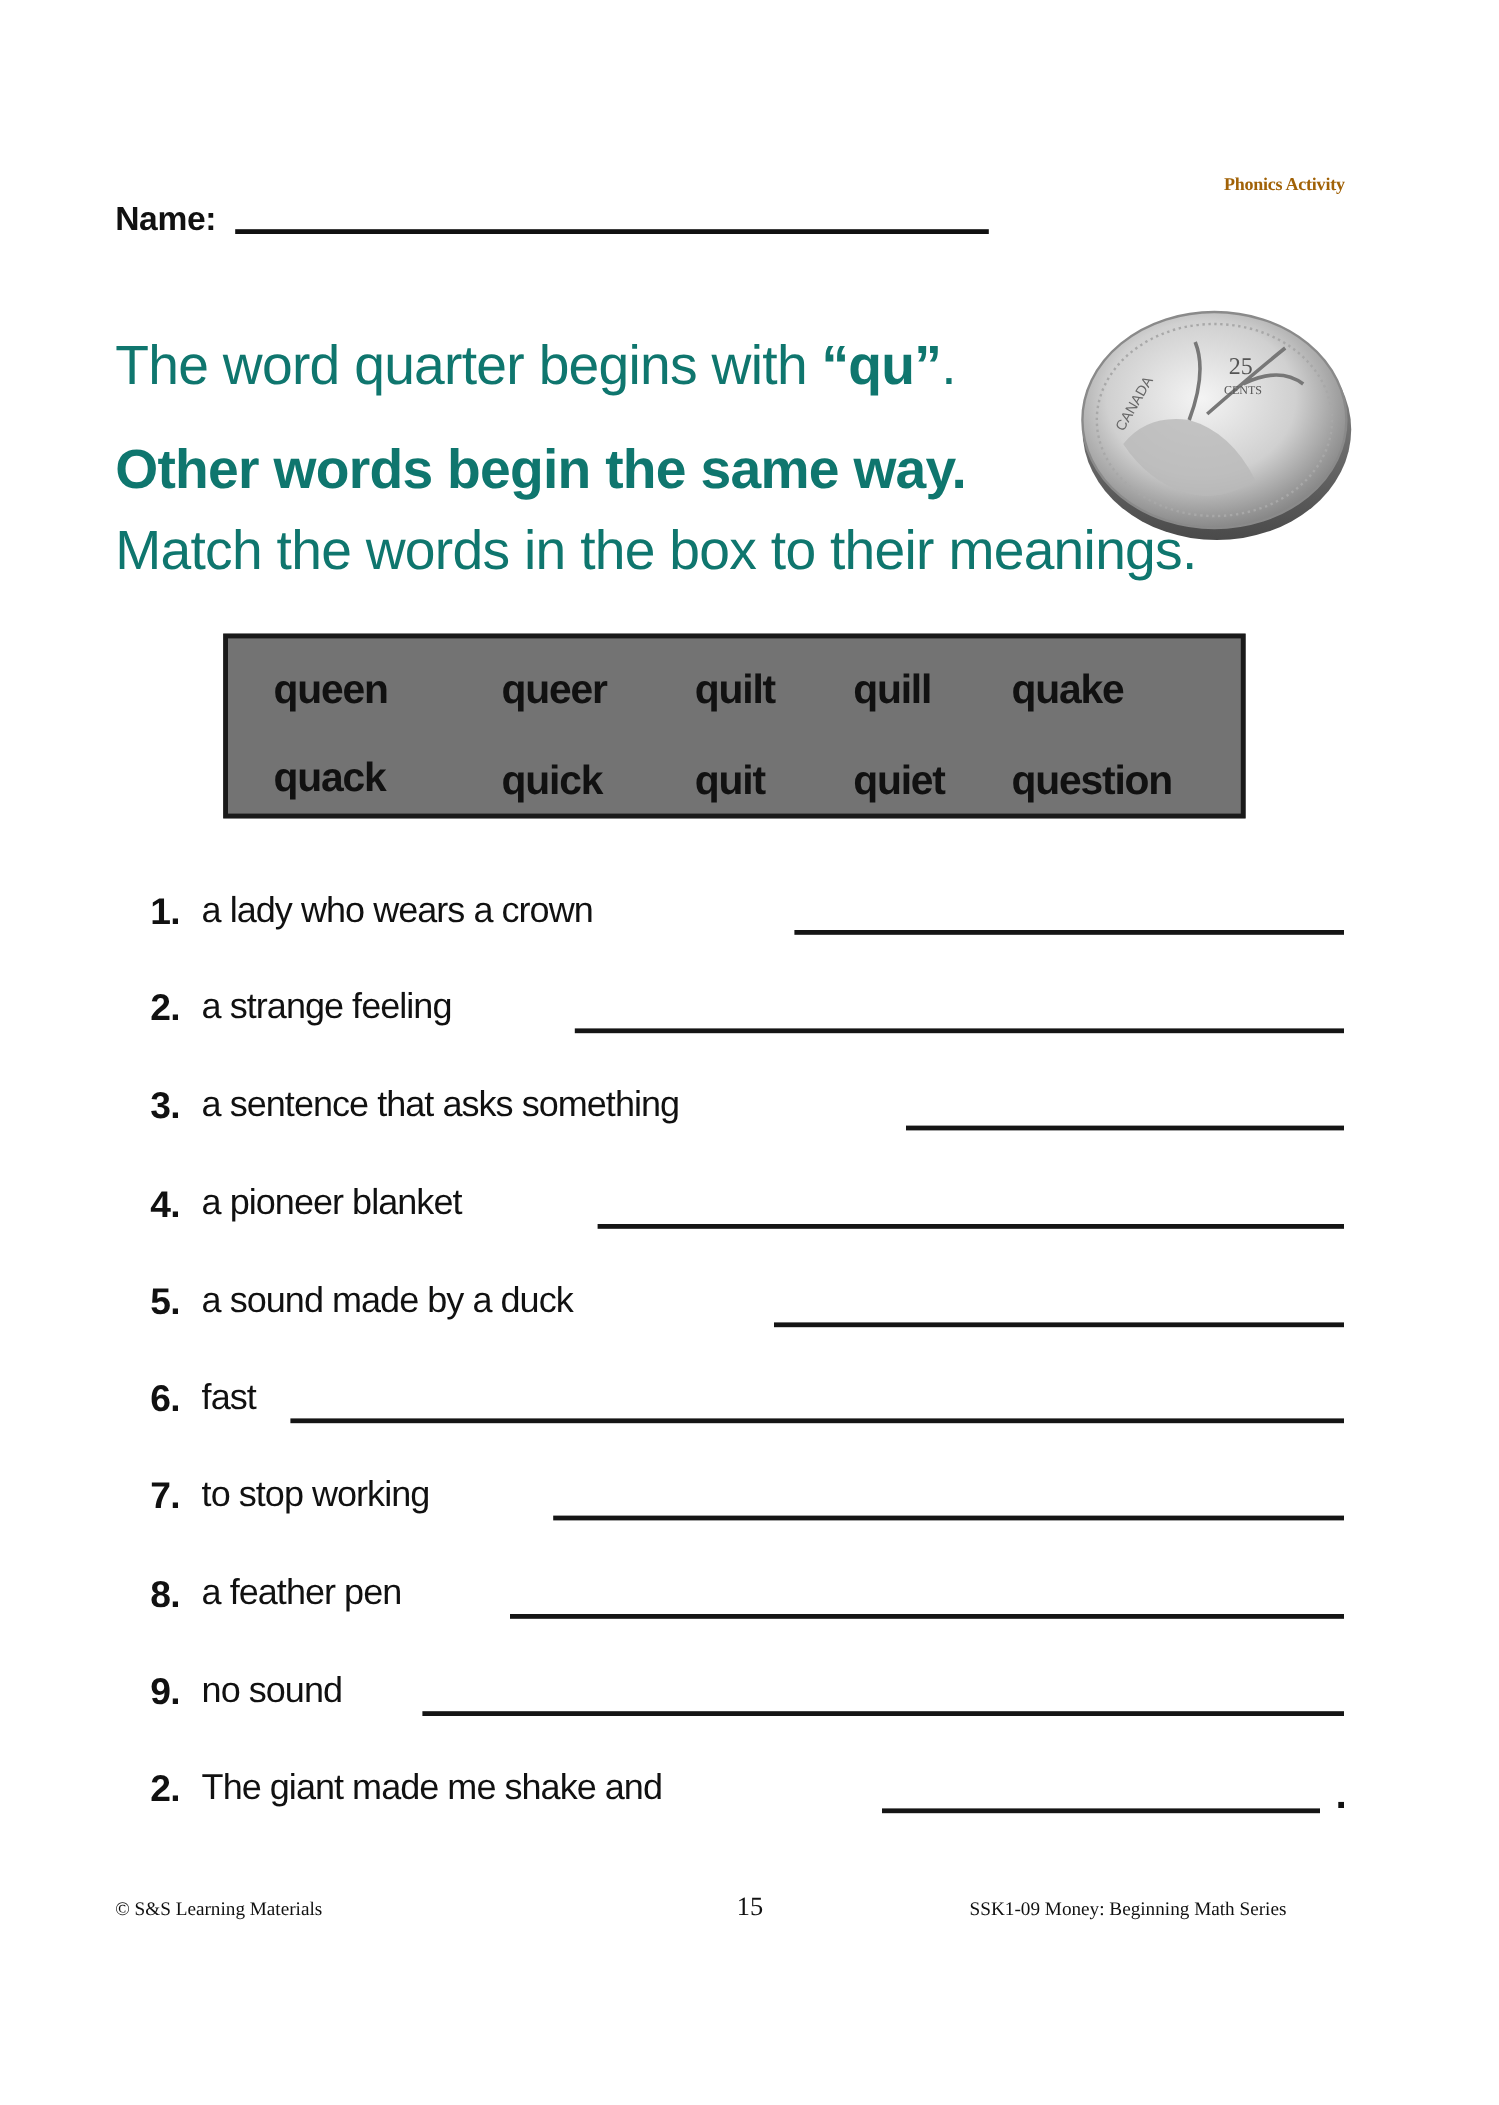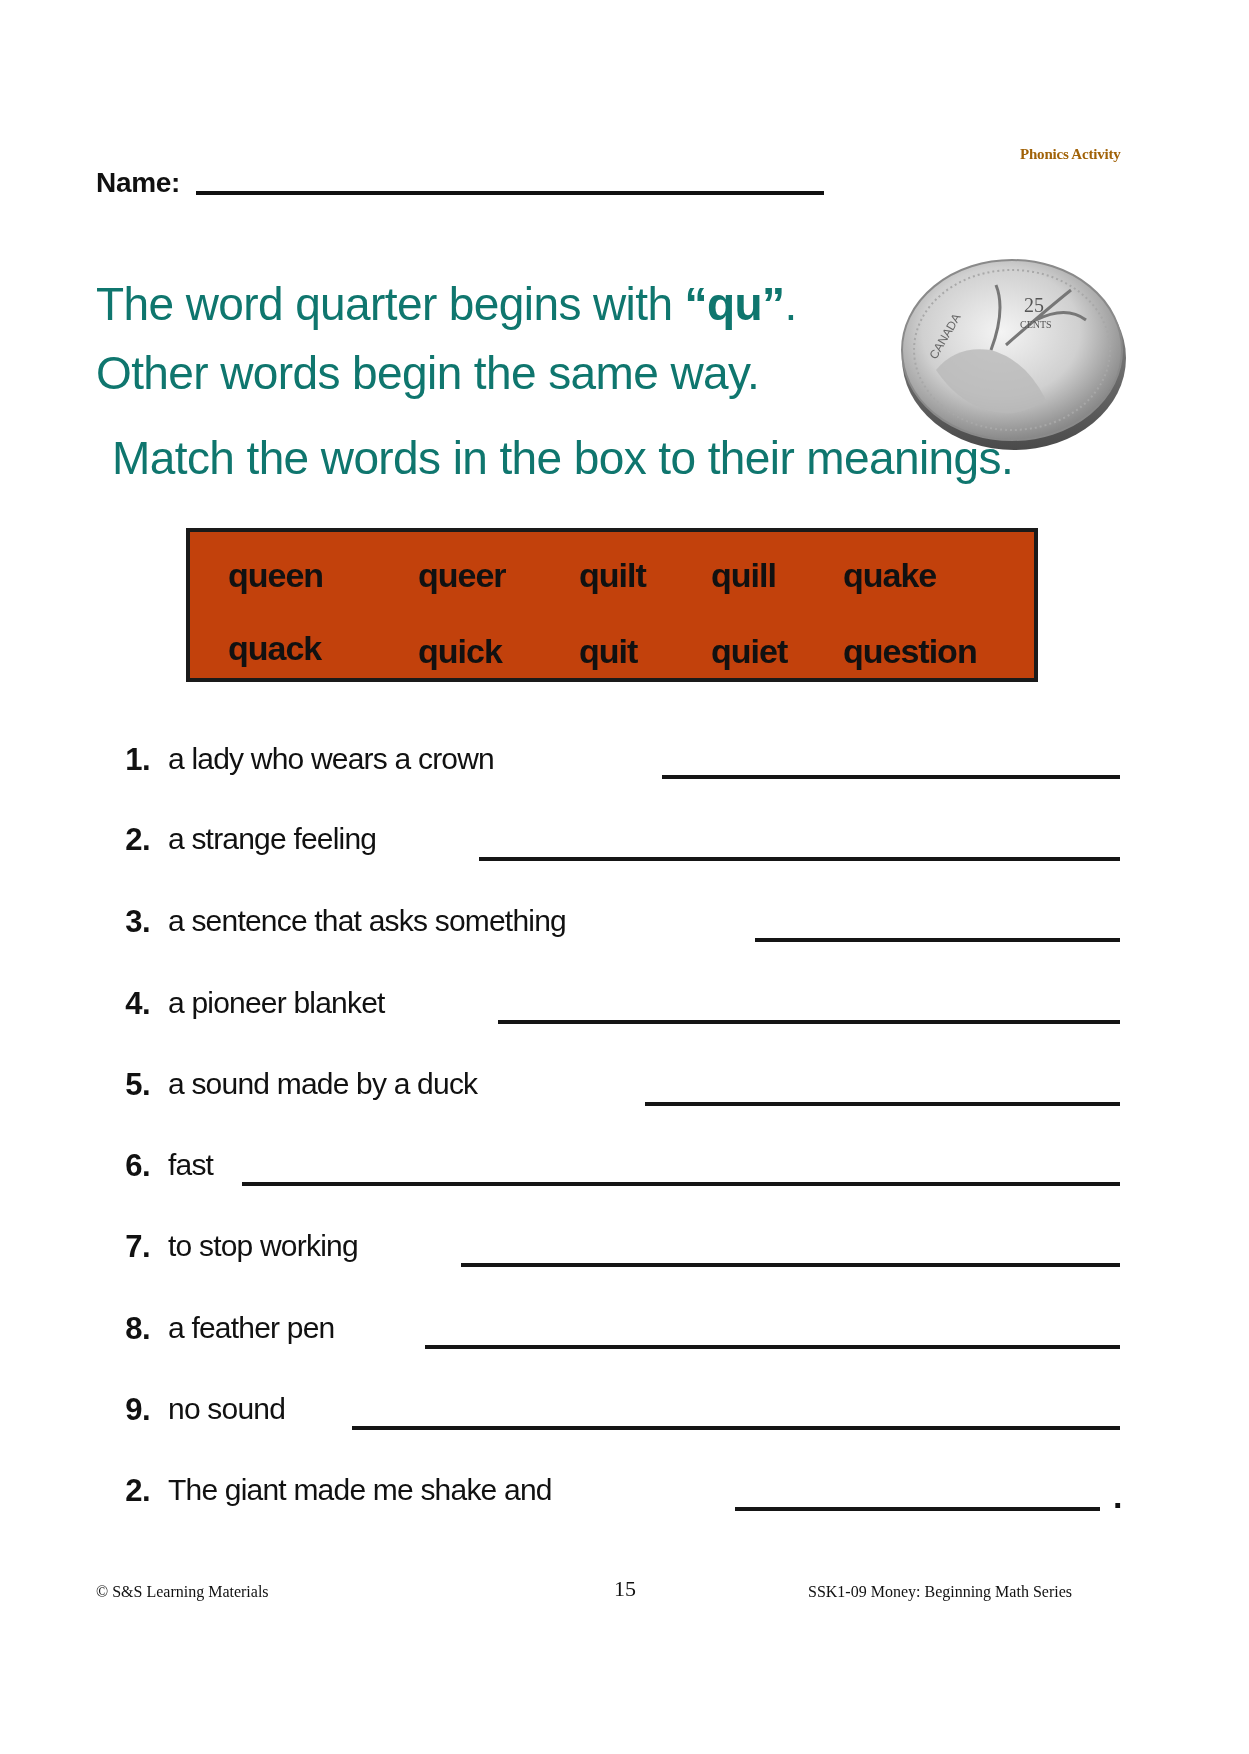--- a/index.html
+++ b/index.html
@@ -15,28 +15,28 @@
     .name-label {
       left: 96px; top: 167px; font-weight: bold; font-size: 28px; letter-spacing: -0.3px;
     }
     .name-line {
       left: 196px; top: 191px; width: 628px; height: 4px; background: #111;
     }
 
     .intro { left: 96px; font-size: 46px; letter-spacing: -0.6px; color: #0f766e; line-height: 1; }
     .intro b { font-weight: bold; }
     .intro-1 { top: 281px; }
-    .intro-2 { top: 350px; }
-    .intro-3 { top: 435px; margin-left: 16px; }
+    .intro-2 { top: 368px; font-weight: bold; }
+    .intro-3 { top: 435px; }
 
     .coin { left: 896px; top: 250px; width: 232px; height: 202px; }
 
     .word-box {
       left: 186px; top: 528px; width: 852px; height: 154px;
-      border: 4px solid #1a1a1a; background: #c2410c;
+      border: 4px solid #1a1a1a; background: #737373;
     }
     .word {
       position: absolute; font-weight: bold; font-size: 34px; letter-spacing: -1px;
       line-height: 1; color: #111;
     }
 
     .q-row { position: absolute; left: 0; width: 1249px; height: 60px; }
     .q-num {
       position: absolute; right: 1099px; font-weight: bold; font-size: 31px;
       letter-spacing: -0.5px; line-height: 1; top: 0;

